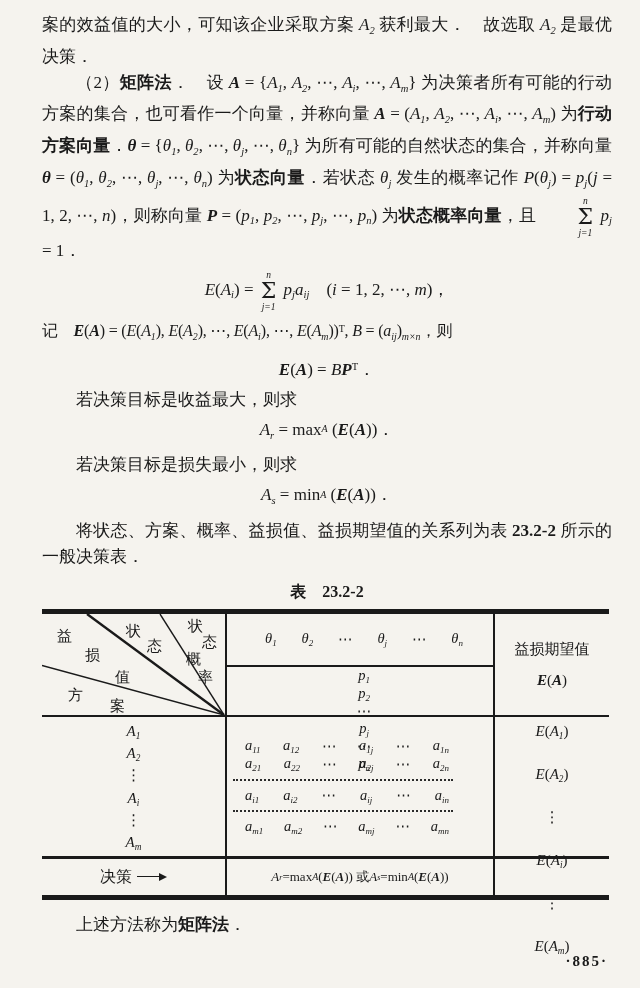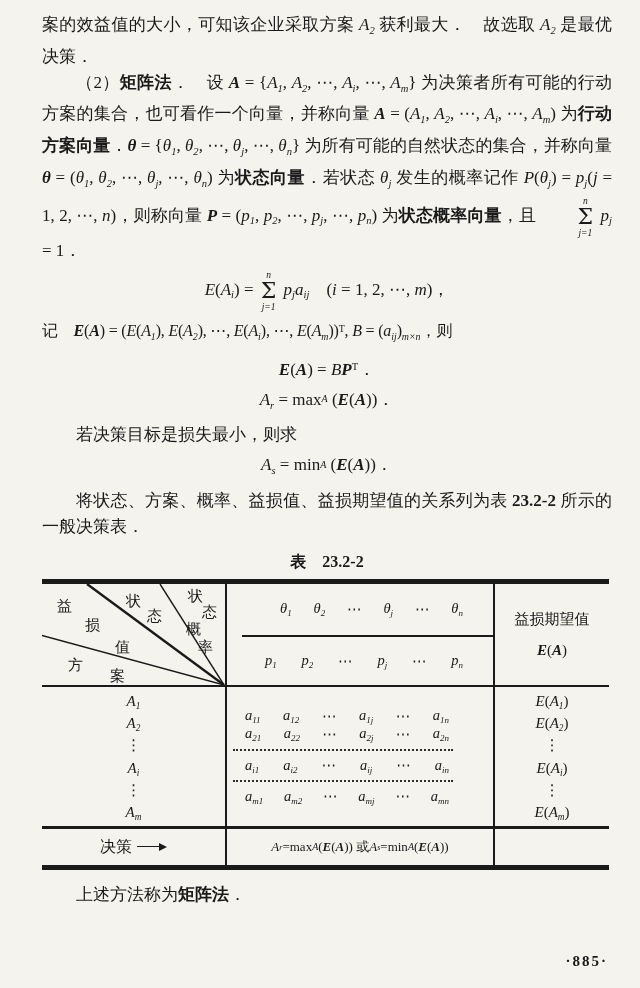--- a/index.html
+++ b/index.html
@@ -23,28 +23,28 @@
   .sum .lim{font-size:9.5px;font-style:italic;line-height:1.1;}
   .und{display:inline-flex;flex-direction:row;align-items:center;line-height:1.15;}
   .und .op{font-style:normal;}
   .und .lim{font-size:10px;font-style:italic;line-height:1;}
   .caption{text-align:center;font-weight:bold;font-size:16px;margin:12px 0 6px;}
   
   .tbl{display:grid;grid-template-columns:185px 268px 114px;grid-template-rows:53px 50px 142px 36px;
        border-top:5px solid #1a1a1a;border-bottom:5px solid #1a1a1a;width:567px;}
   .c{box-sizing:border-box;position:relative;}
   .c-corner{grid-area:1/1/3/2;border-right:2px solid #1a1a1a;border-bottom:2.5px solid #1a1a1a;}
-  .c-states{grid-area:1/2/2/3;border-right:2px solid #1a1a1a;border-bottom:2px solid #1a1a1a;margin-left:15px;}
+  .c-states{grid-area:1/2/2/3;border-right:2px solid #1a1a1a;border-bottom:2px solid #1a1a1a;}
   .c-expecthdr{grid-area:1/3/3/4;border-bottom:2.5px solid #1a1a1a;display:flex;flex-direction:column;
        align-items:center;justify-content:center;gap:13px;font-size:15px;}
-  .c-probs{grid-area:2/2/3/3;border-right:2px solid #1a1a1a;border-bottom:2.5px solid #1a1a1a;}
+  .c-probs{grid-area:2/2/3/3;border-right:2px solid #1a1a1a;border-bottom:2.5px solid #1a1a1a;flex-direction:column;}
   .c-plans{grid-area:3/1/4/2;border-right:2px solid #1a1a1a;border-bottom:3px solid #1a1a1a;}
   .c-matrix{grid-area:3/2/4/3;border-right:2px solid #1a1a1a;border-bottom:3px solid #1a1a1a;
        display:flex;flex-direction:column;justify-content:space-between;padding:20px 0;}
-  .c-expects{grid-area:3/3/4/4;border-bottom:3px solid #1a1a1a;}
+  .c-expects{grid-area:3/3/4/4;border-bottom:3px solid #1a1a1a;gap:21px;}
   .c-declabel{grid-area:4/1/5/2;border-right:2px solid #1a1a1a;display:flex;align-items:center;
        justify-content:center;font-size:16px;}
   .c-decformula{grid-area:4/2/5/3;border-right:2px solid #1a1a1a;display:flex;align-items:center;
        justify-content:center;font-size:13px;white-space:nowrap;}
   .c-decempty{grid-area:4/3/5/4;}
   .vrow{display:flex;justify-content:space-between;align-items:center;font-size:14.5px;}
   .hrow{height:100%;padding:0 30px 0 38px;}
   .mrow{height:23px;padding:0 44px 0 18px;}
   .col6{display:flex;flex-direction:column;justify-content:space-between;height:100%;padding:3px 0;}
   .col6>div{height:22px;line-height:22px;text-align:center;font-size:15px;font-family:Liberation Serif, serif;}
@@ -78,20 +78,21 @@
           <span class="sig">Σ</span>
           <span class="lim">j=1</span>
         </span> <i class="var">p</i><sub>j</sub> = 1．</p>
     <div class="formula f-sum"><i class="var">E</i>(<i class="var">A</i><sub>i</sub>) = <span class="sum">
           <span class="lim">n</span>
           <span class="sig">Σ</span>
           <span class="lim">j=1</span>
         </span> <i class="var">p</i><sub>j</sub><i class="var">a</i><sub>ij</sub>　(<i class="var">i</i> = 1, 2, ⋯, <i class="var">m</i>)，</div>
     <p class="para tight">记　<b class="vec">E</b>(<b class="vec">A</b>) = (<i class="var">E</i>(<i class="var">A</i><sub>1</sub>), <i class="var">E</i>(<i class="var">A</i><sub>2</sub>), ⋯, <i class="var">E</i>(<i class="var">A</i><sub>i</sub>), ⋯, <i class="var">E</i>(<i class="var">A</i><sub>m</sub>))<sup>T</sup>, <i class="var">B</i> = (<i class="var">a</i><sub>ij</sub>)<sub>m×n</sub>，则</p>
     <div class="formula"><b class="vec">E</b>(<b class="vec">A</b>) = <i class="var">B</i><b class="vec">P</b><sup>T</sup>．</div>
+    <p class="para indent">若决策目标是收益最大，则求</p>
     <div class="formula"><i class="var">A</i><sub>r</sub> = <span class="und">
           <span class="op">max</span>
           <span class="lim">A</span>
         </span> (<b class="vec">E</b>(<b class="vec">A</b>))．</div>
     <p class="para indent">若决策目标是损失最小，则求</p>
     <div class="formula"><i class="var">A</i><sub>s</sub> = <span class="und">
           <span class="op">min</span>
           <span class="lim">A</span>
         </span> (<b class="vec">E</b>(<b class="vec">A</b>))．</div>
     <p class="para indent">将状态、方案、概率、益损值、益损期望值的关系列为表 <b class="cb">23.2-2</b> 所示的一般决策表．</p>

